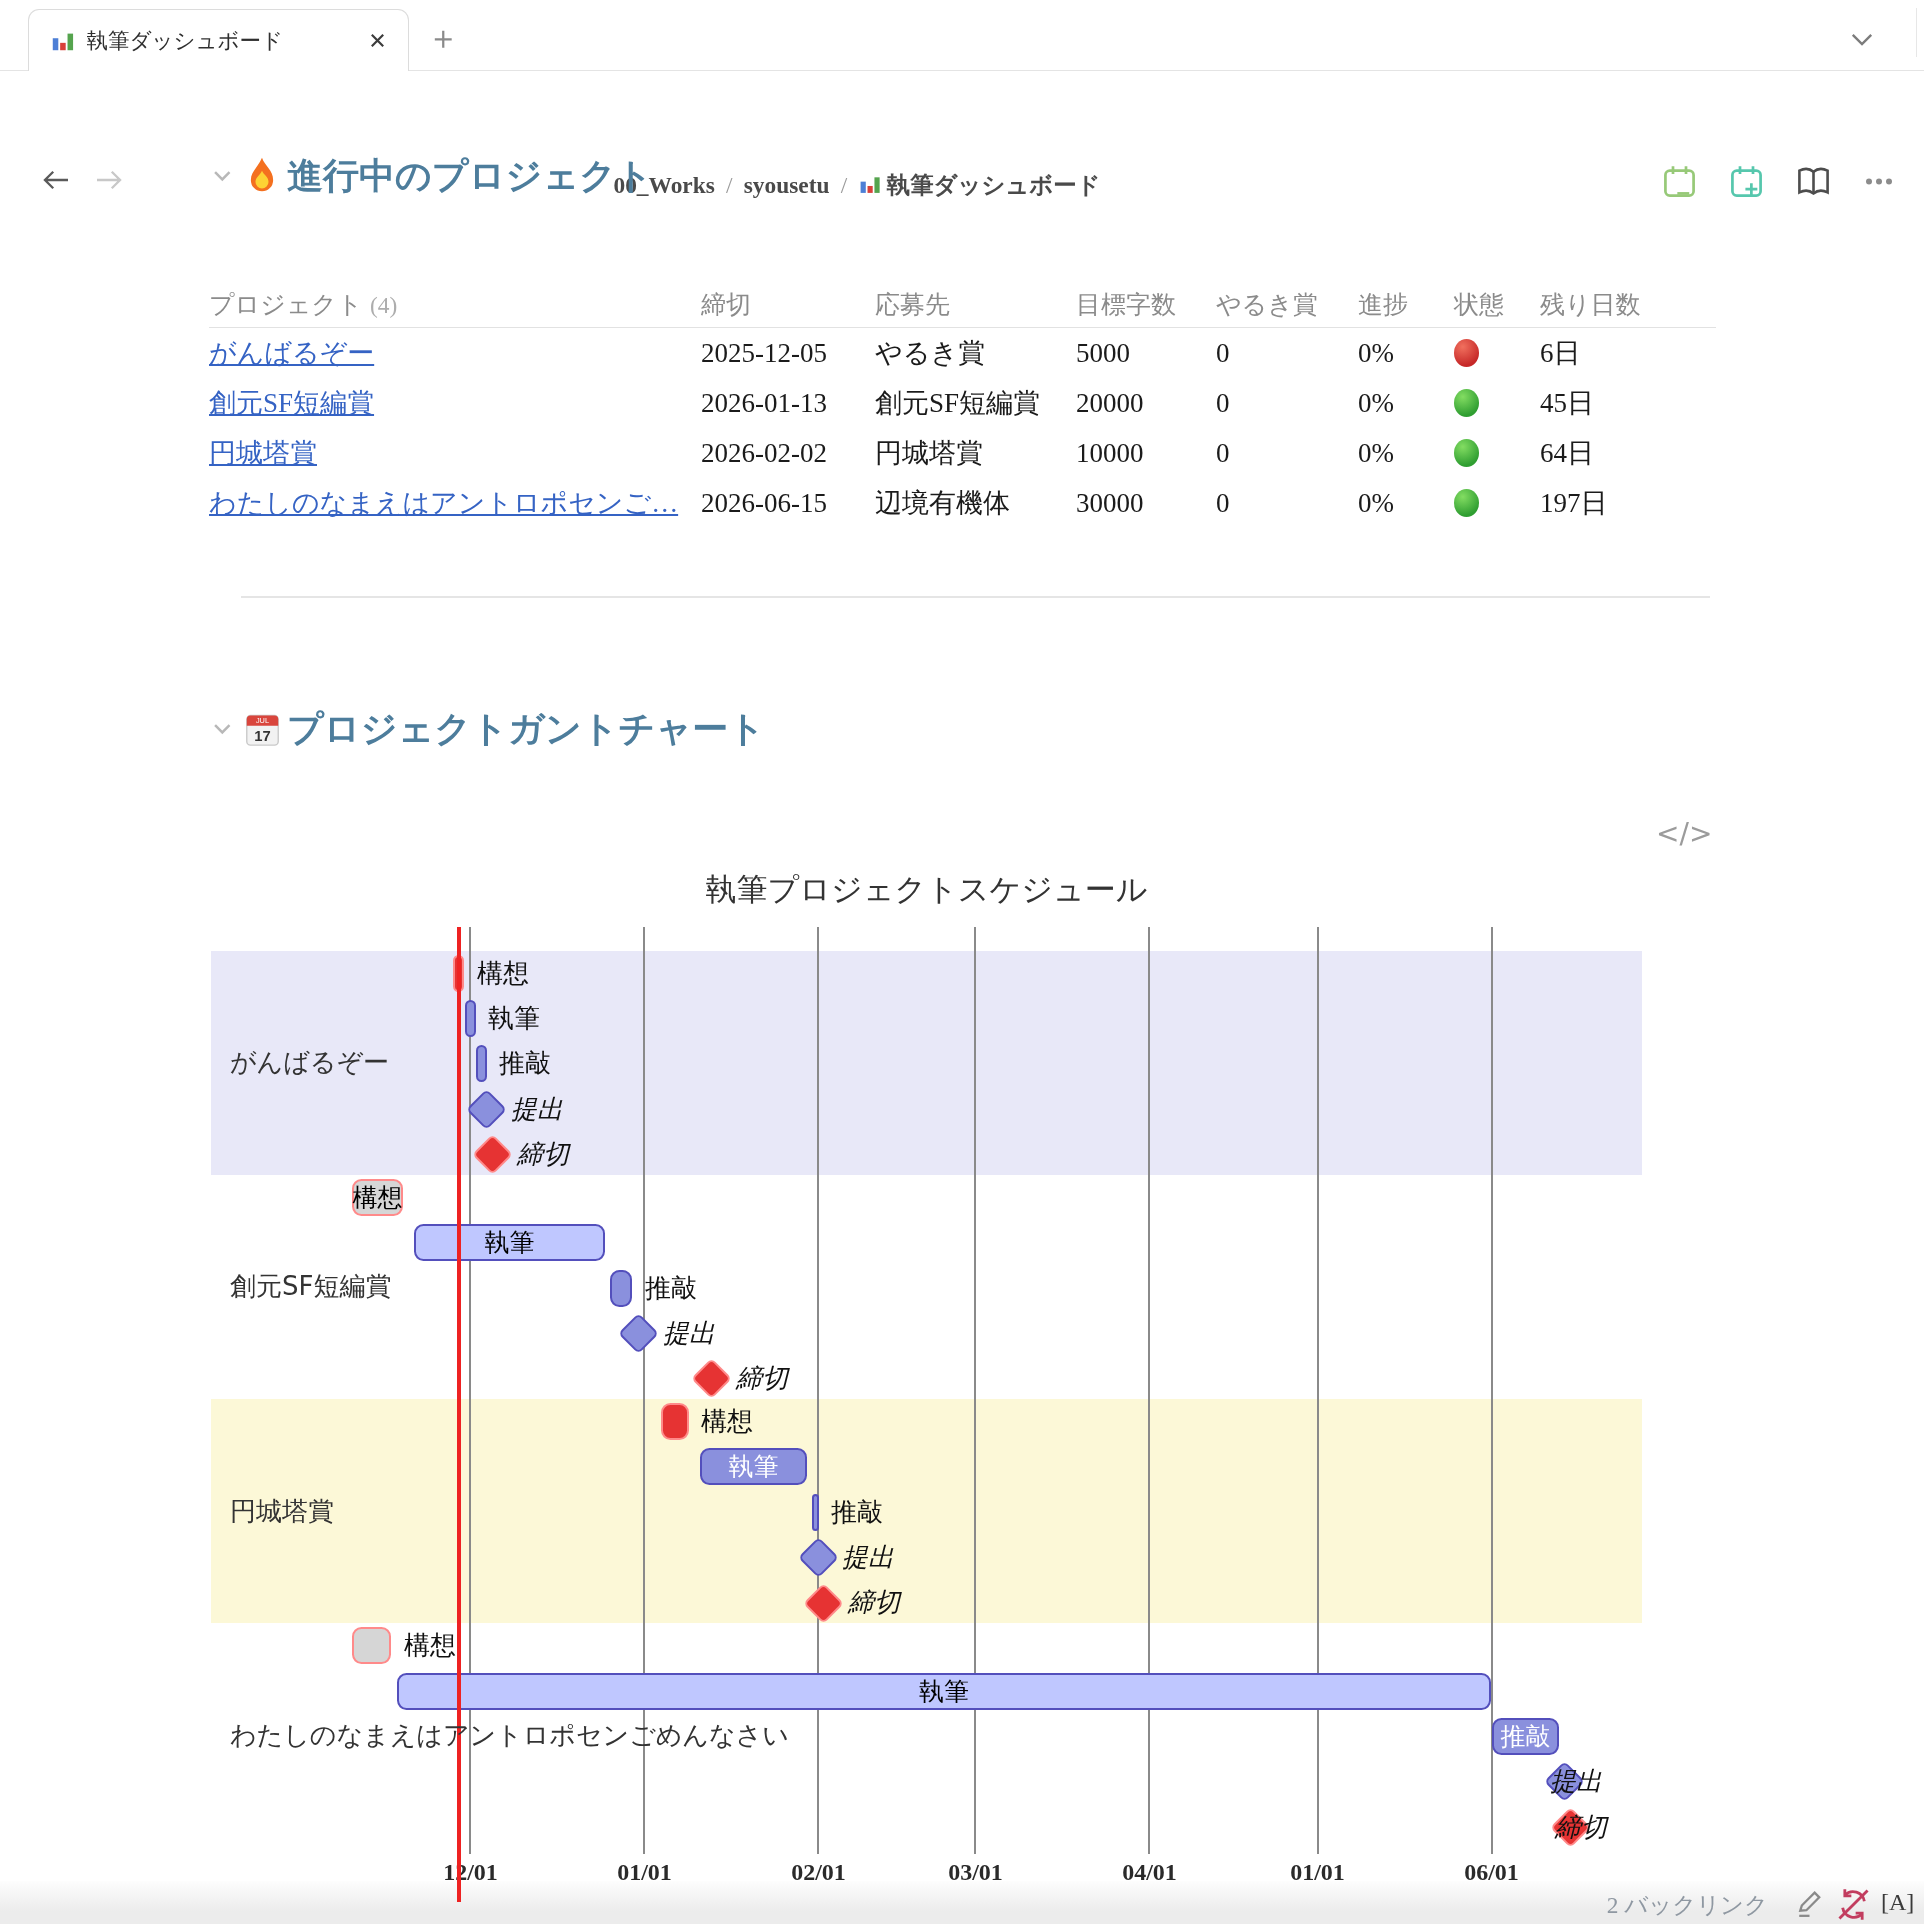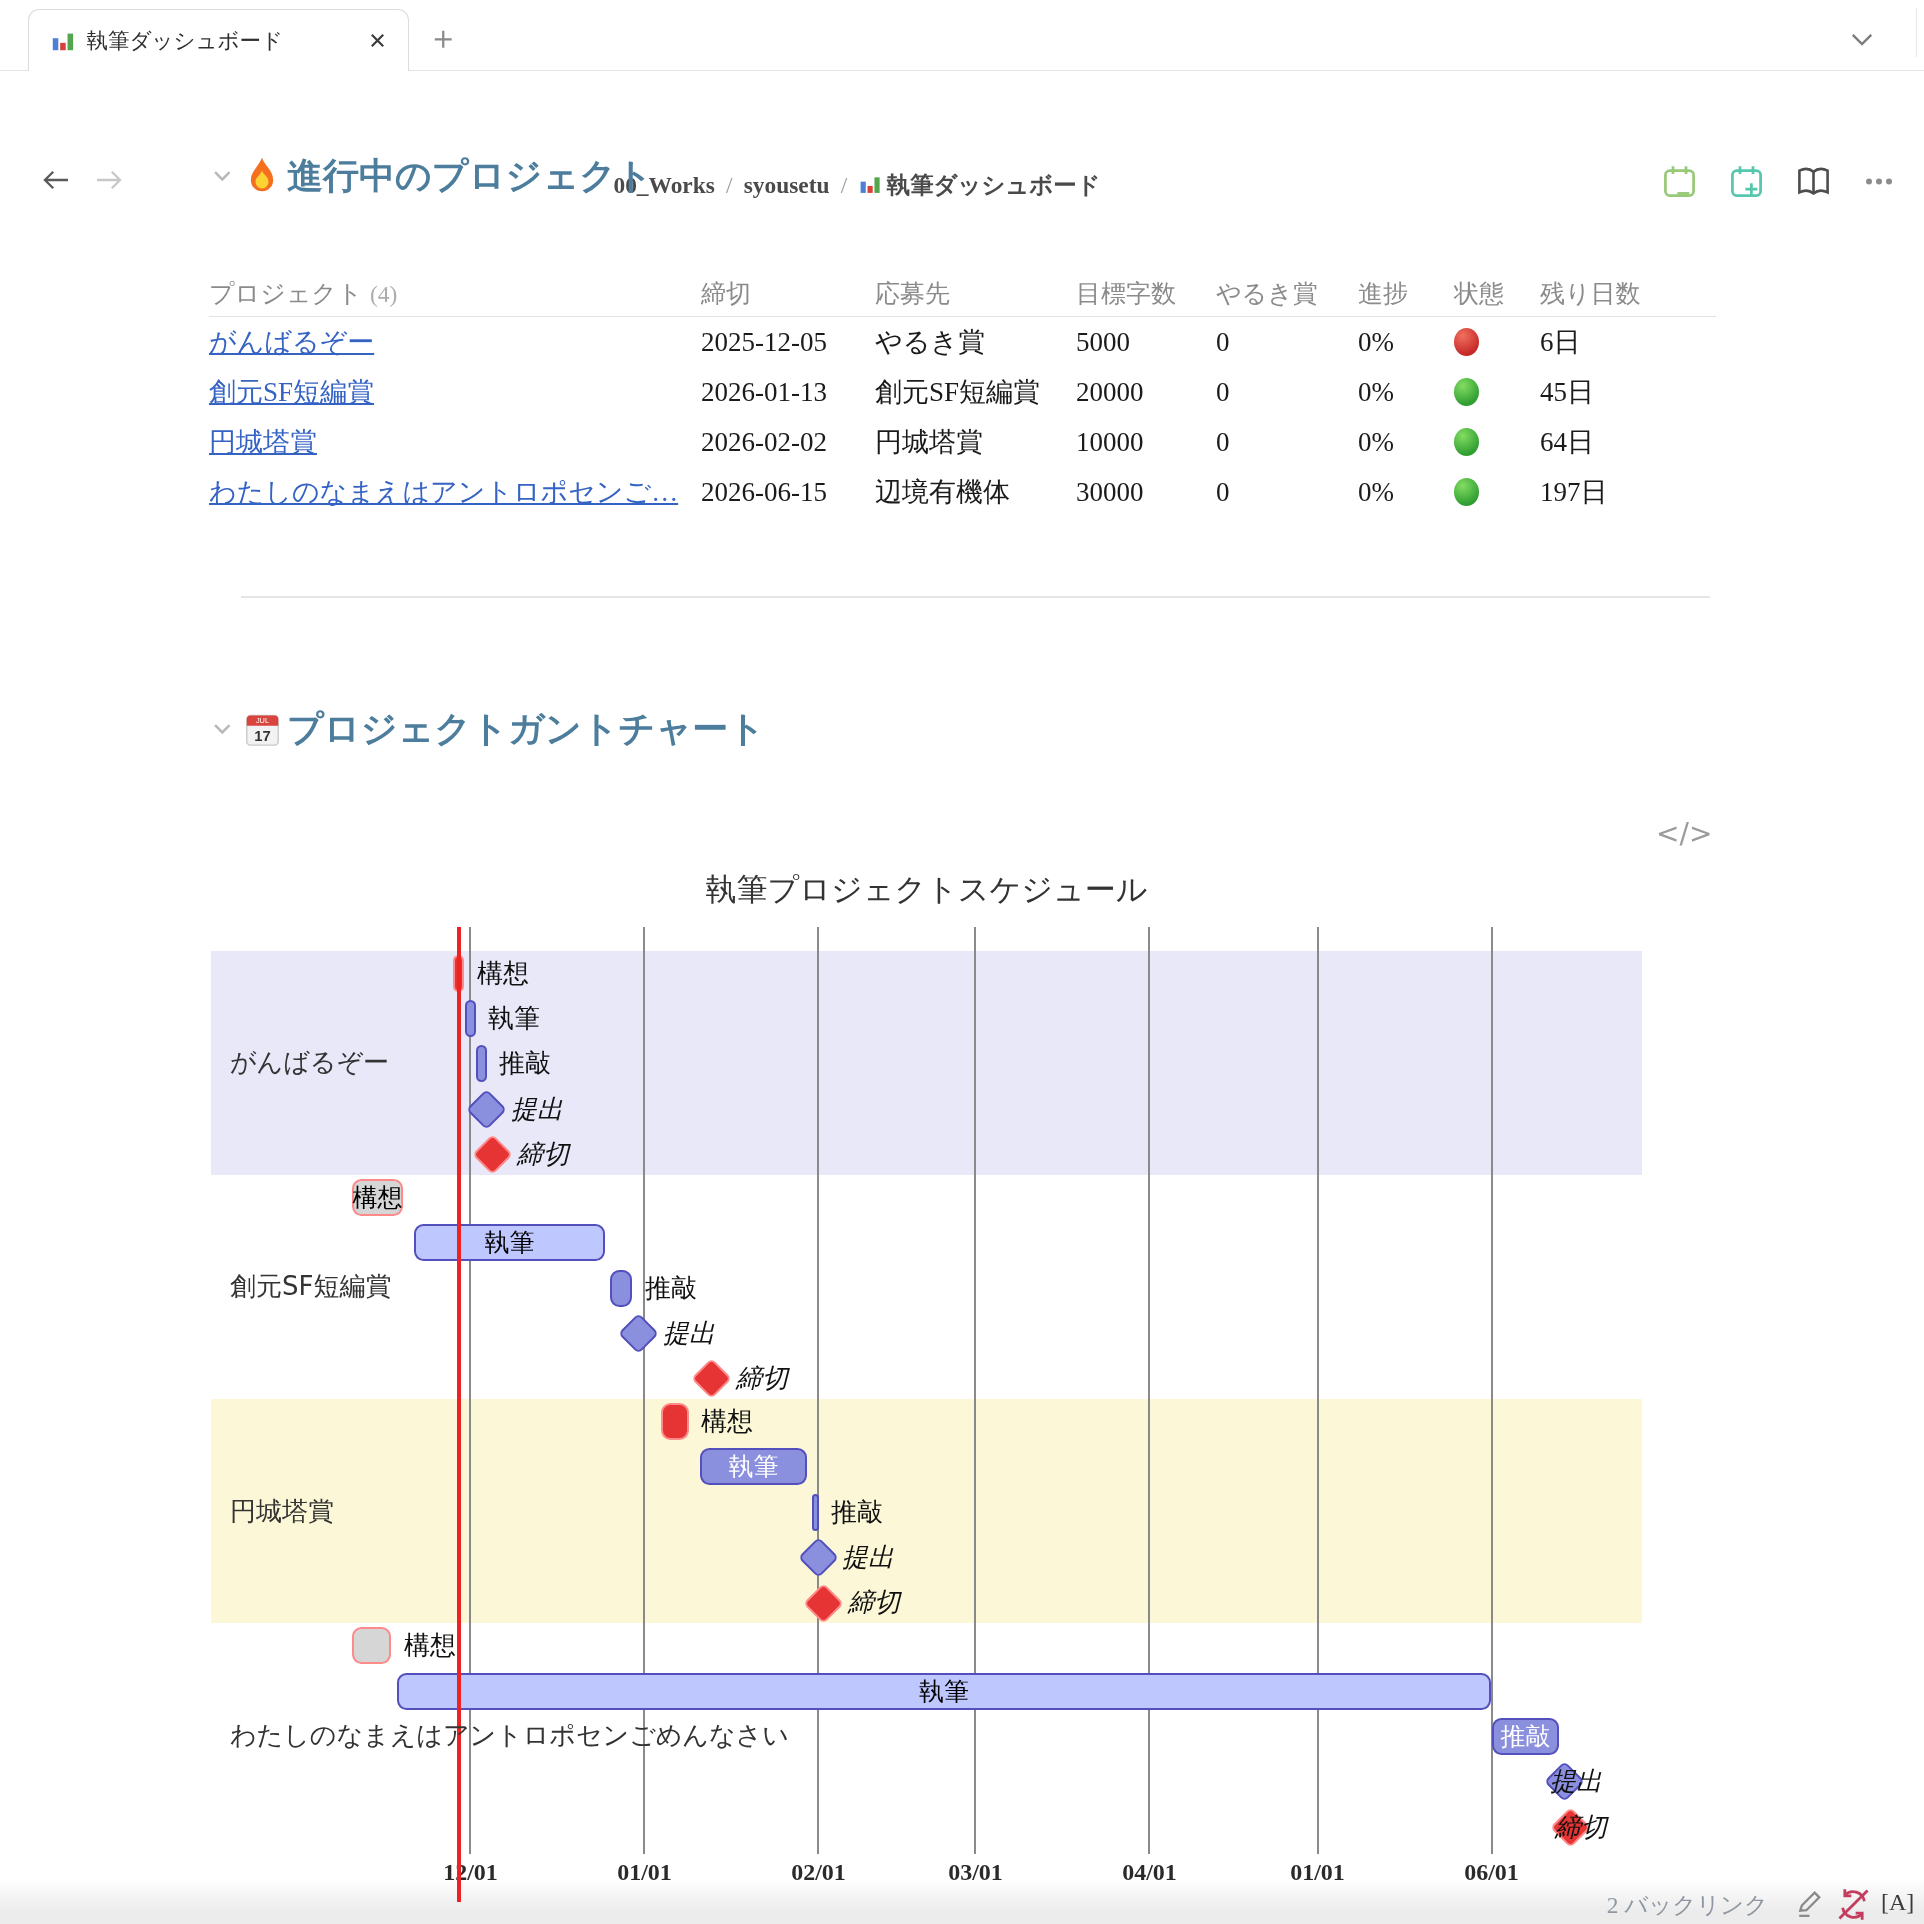--- a/index.html
+++ b/index.html
@@ -23,21 +23,21 @@
               font-size:23.4px;color:#4a4a4a;white-space:nowrap;line-height:37px;}
   .crumb{cursor:pointer;font-weight:bold;}
   .bsep{color:#9a9a9a;padding:0 11.2px;}
   .actions{position:absolute;left:1660px;top:88px;width:245px;height:45px;display:flex;gap:28px;align-items:center;}
   
   .h2row{position:absolute;left:0;width:1924px;height:49px;}
   .h2chev{position:absolute;left:212px;top:13px;width:20.6px;height:20.6px;}
   .h2icon{position:absolute;left:244px;top:3.7px;}
   .h2text{position:absolute;left:287px;top:0;font-size:36px;font-weight:bold;color:#4d7d9c;line-height:49px;white-space:nowrap;}
   
-  .ptable{position:absolute;left:209px;top:271px;width:1507px;}
+  .ptable{position:absolute;left:209px;top:282px;width:1507px;}
   .trow{display:grid;grid-template-columns:492px 174px 201px 140px 142px 96px 86px 176px;align-items:center;}
   .thead{height:45px;color:#8b8b8b;font-size:25px;border-bottom:0.9px solid #e2e2e2;}
   .thead .cnt{color:#adadad;font-size:23.4px;margin-left:7.5px;}
   .drow{height:50px;font-size:27px;color:#1b1b1b;}
   .plink{color:#3563c4;text-decoration:underline;cursor:pointer;white-space:nowrap;overflow:hidden;text-overflow:ellipsis;padding-right:17px;}
   .dot{width:25px;height:28px;border-radius:50%;}
   .dot.red{background:radial-gradient(circle at 35% 28%,#f1705e,#c62828 72%);}
   .dot.green{background:radial-gradient(circle at 35% 28%,#83dd62,#2f9e31 72%);}
   .hr{position:absolute;left:241px;top:596px;width:1469px;height:1.9px;background:#e5e5e5;}
   

